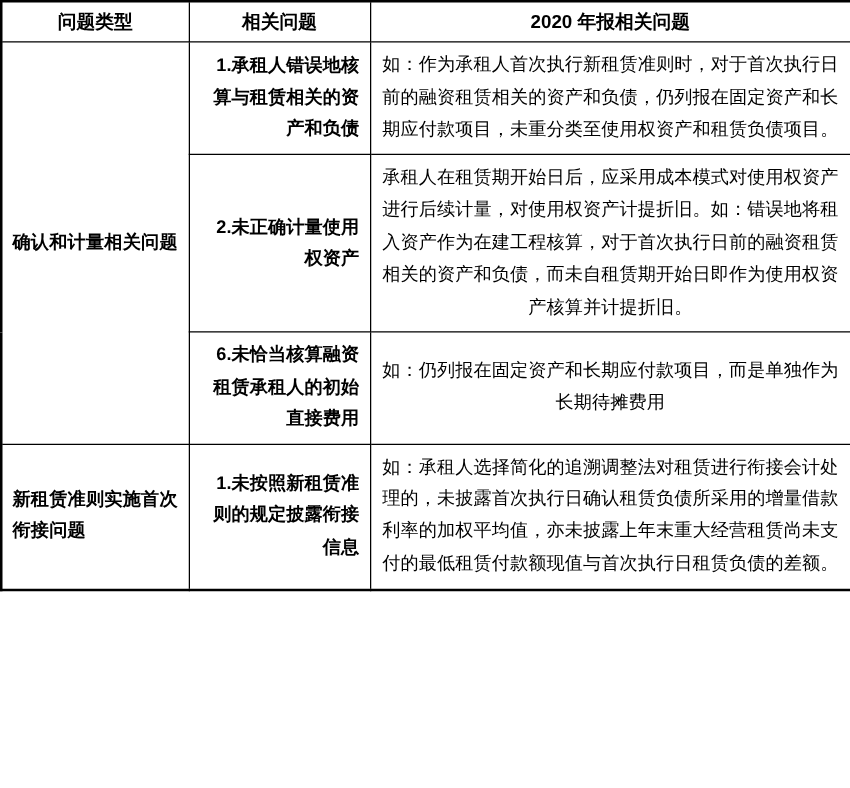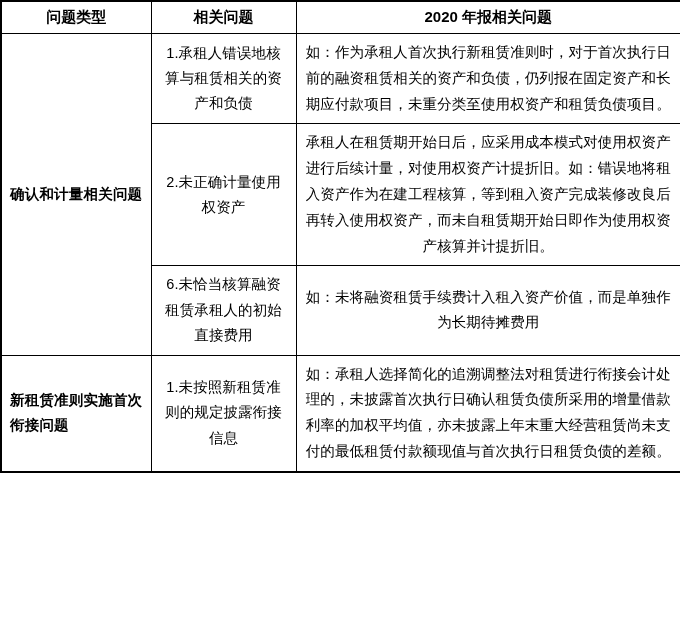--- a/index.html
+++ b/index.html
@@ -46,24 +46,24 @@
   col.c3 { width: 385px; }
 
   td.cat {
     text-align: left;
     font-weight: bold;
     font-size: 14.5px;
     line-height: 1.7;
     letter-spacing: 0.2px;
   }
   td.issue {
-    font-weight: normal;
+    font-weight: bold;
     font-size: 14.5px;
     line-height: 1.75;
-    text-align: center;
+    text-align: right;
     letter-spacing: 0.1px;
   }
   td.detail {
     font-size: 14.5px;
     line-height: 1.78;
     text-align: center;
     letter-spacing: 0.1px;
   }
   .group-end td {
     border-bottom: 2px solid #000000;
@@ -87,25 +87,25 @@
       </tr>
     </thead>
     <tbody>
       <tr>
         <td class="cat" rowspan="3">确认和计量相关问题</td>
         <td class="issue">1.承租人错误地核算与租赁相关的资产和负债</td>
         <td class="detail">如：作为承租人首次执行新租赁准则时，对于首次执行日前的融资租赁相关的资产和负债，仍列报在固定资产和长期应付款项目，未重分类至使用权资产和租赁负债项目。</td>
       </tr>
       <tr>
         <td class="issue">2.未正确计量使用权资产</td>
-        <td class="detail">承租人在租赁期开始日后，应采用成本模式对使用权资产进行后续计量，对使用权资产计提折旧。如：错误地将租入资产作为在建工程核算，等到租入资产完成装修改良后再转入使用权资产，而未自租赁期开始日即作为使用权资产核算并计提折旧。</td>
+        <td class="detail">承租人在租赁期开始日后，应采用成本模式对使用权资产进行后续计量，对使用权资产计提折旧。如：错误地将租入资产作为在建工程核算，对于首次执行日前的融资租赁相关的资产和负债，而未自租赁期开始日即作为使用权资产核算并计提折旧。</td>
       </tr>
       <tr class="group-end">
         <td class="issue">6.未恰当核算融资租赁承租人的初始直接费用</td>
-        <td class="detail">如：未将融资租赁手续费计入租入资产价值，而是单独作为长期待摊费用</td>
+        <td class="detail">如：仍列报在固定资产和长期应付款项目，而是单独作为长期待摊费用</td>
       </tr>
       <tr>
         <td class="cat">新租赁准则实施首次衔接问题</td>
         <td class="issue">1.未按照新租赁准则的规定披露衔接信息</td>
         <td class="detail">如：承租人选择简化的追溯调整法对租赁进行衔接会计处理的，未披露首次执行日确认租赁负债所采用的增量借款利率的加权平均值，亦未披露上年末重大经营租赁尚未支付的最低租赁付款额现值与首次执行日租赁负债的差额。</td>
       </tr>
     </tbody>
   </table>
 </div>
 

